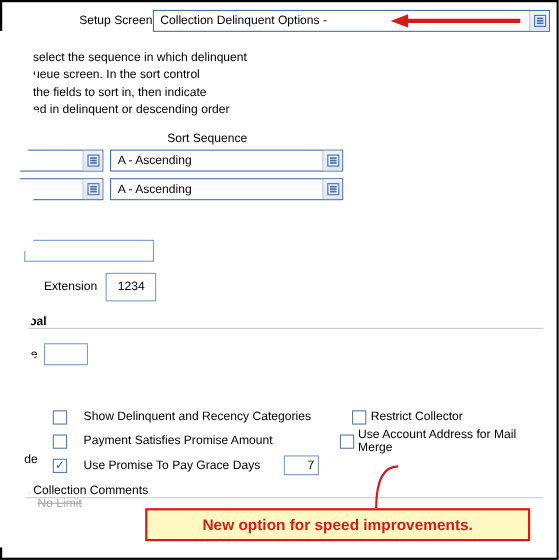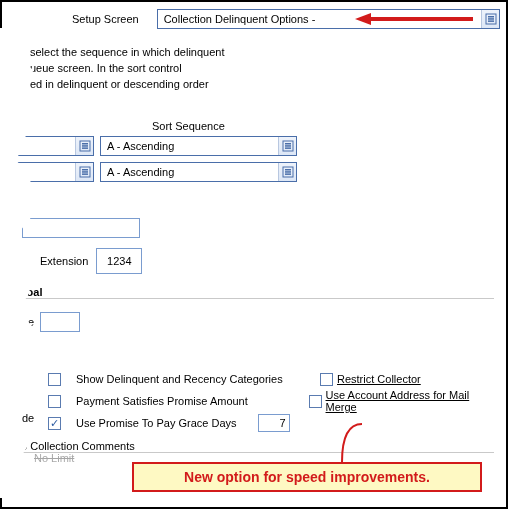--- a/index.html
+++ b/index.html
@@ -34,21 +34,21 @@
       100% 16%, 30% 20%, 85% 24%, 45% 28%, 95% 32%, 35% 36%,
       90% 40%, 50% 44%, 100% 48%, 40% 52%, 85% 56%, 55% 60%,
       95% 64%, 35% 68%, 90% 72%, 50% 76%, 100% 80%, 40% 84%,
       85% 88%, 55% 92%, 95% 95%, 30% 98%, 70% 100%, 0% 100%
     );
   }
   .content { position: absolute; inset: 2px; }
 
   
   .hdr { position: absolute; top: 6px; left: 0; right: 6px; height: 22px; display: flex; align-items: center; }
-  .hdr-label { margin-left: 70px; margin-right: 18px; color: #000; }
+  .hdr-label { margin-left: 70px; margin-right: 0; color: #000; }
   .combo {
     flex: 1 1 auto;
     height: 20px;
     border: 1px solid #4a6ea9;
     background: #fff;
     display: flex;
     align-items: center;
     position: relative;
   }
   .combo .txt { padding: 0 6px; flex: 1; white-space: nowrap; overflow: hidden; }
@@ -79,21 +79,21 @@
   .tiny-combo {
     width: 78px; height: 20px;
     border: 1px solid #4a6ea9; background: #fff;
     display: flex; align-items: center;
   }
   .tiny-combo .txt { flex:1; padding:0 4px; }
   .tiny-combo .dd, .seqbox .dd { width:18px; height:100%; border-left:1px solid #b8c7e0;
     display:flex;justify-content:center;align-items:center;
     background:linear-gradient(#eef3fb,#dde7f6); cursor:pointer; }
   .seqbox {
-    width: 197px; height: 20px;
+    width: 212px; height: 20px;
     border: 1px solid #4a6ea9; background:#fff;
     display:flex; align-items:center;
   }
   .seqbox .txt { flex:1; padding:0 6px; }
 
   
   .blankbox {
     position:absolute; top:216px; left:20px;
     width:118px; height:20px; border:1px solid #7a9ccf; background:#fff;
   }
@@ -103,21 +103,21 @@
   
   .goal-title { position:absolute; top:284px; left:16px; font-weight:bold; }
   .goal-sep { position:absolute; top:296px; left:12px; right:12px; height:1px; background:#c9c9c9; }
   .goal-row { position:absolute; top:310px; left:26px; display:flex; align-items:center; gap:6px; }
   .goal-input { width:40px; height:20px; border:1px solid #7a9ccf; background:#fff; }
 
   
   .chk-area { position:absolute; top:366px; left:46px; right:10px; }
   .chk-row { display:flex; align-items:center; height:22px; }
   .chk-row .left { width:272px; display:flex; align-items:center; gap:15px; position:relative;}
-  .chk-row .right { display:flex; align-items:center; gap:4px;text-decoration:underline; }
+  .chk-row .right { display:flex; align-items:center; gap:4px; }
   .cb { width:13px; height:13px; border:1px solid #5a7bb0; background:#fff; display:inline-flex; justify-content:center; align-items:center; cursor:pointer; }
   .cb.checked::after { content:"✓"; font-size:11px; line-height:11px; color:#2b5aa0; }
   .num-input { width:32px; height:18px; border:1px solid #7a9ccf; text-align:right; font:inherit; padding:0 3px; margin-left:6px; }
 
   .prefix-de { position:absolute; top:410px; left:20px; }
   .comments-line { position:absolute; top:438px; left:16px; }
   .comments-sep { position:absolute; top:450px; left:12px; right:12px; height:1px; background:#c9c9c9; }
   .nolimit { position:absolute; top:450px; left:32px; color:#000; text-decoration: line-through; opacity:.35; }
 
   
@@ -158,20 +158,21 @@
             <rect x="3" y="5.2" width="6" height="1.5" fill="#4a6ea9"></rect>
             <rect x="3" y="7.4" width="6" height="1.5" fill="#4a6ea9"></rect>
           </svg>
       </span>
     </div>
   </div>
 
   <div class="desc">
     <div>select the sequence in which delinquent</div>
     <div>ueue screen.  In the sort control</div>
+    <div>the fields to sort in, then indicate</div>
     <div>ed in delinquent or descending order</div>
   </div>
 
   <div class="sort-title">Sort Sequence</div>
 
   <div class="sort-row r1">
     <div class="tiny-combo">
       <span class="txt"></span>
       <span class="dd">
         <svg viewBox="0 0 12 12">

